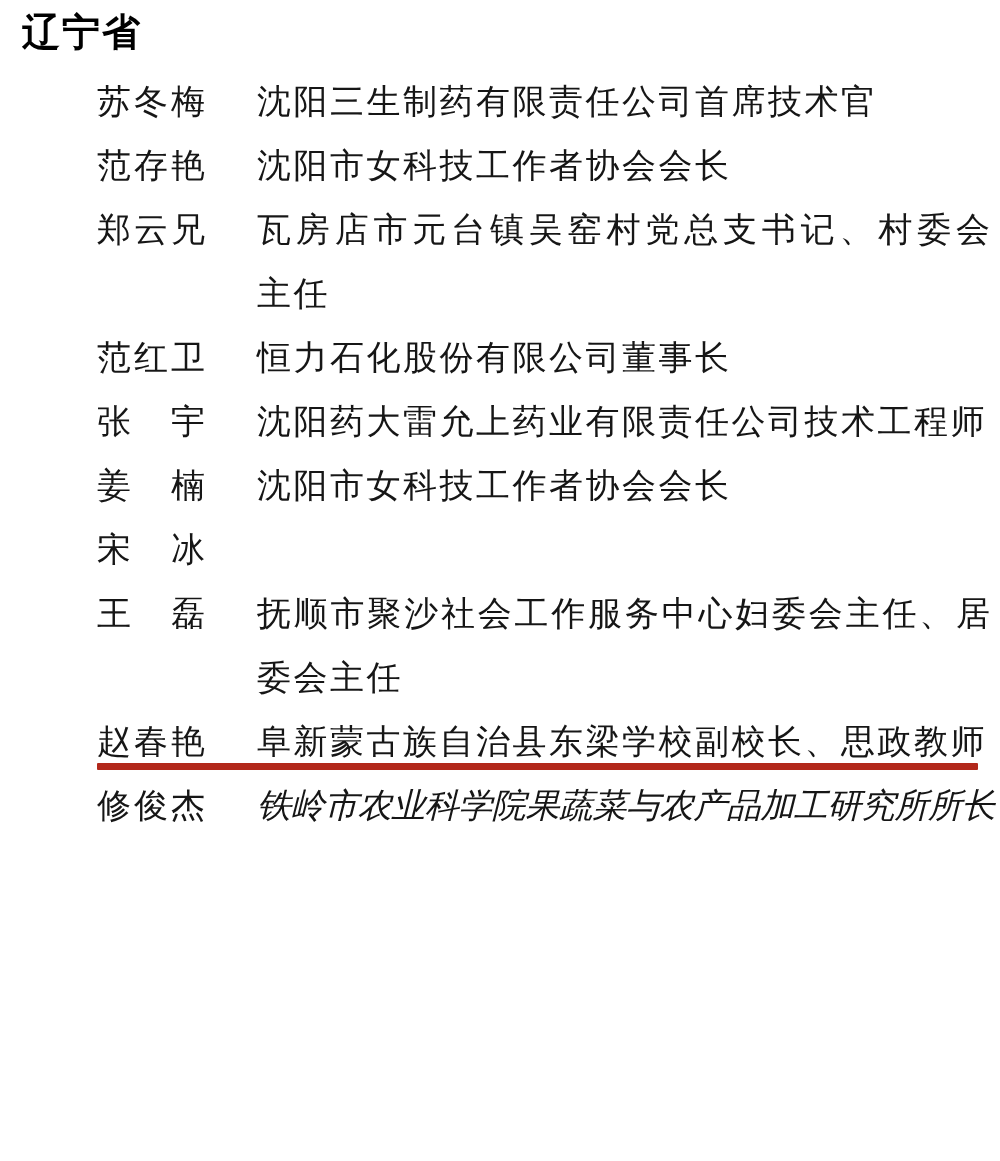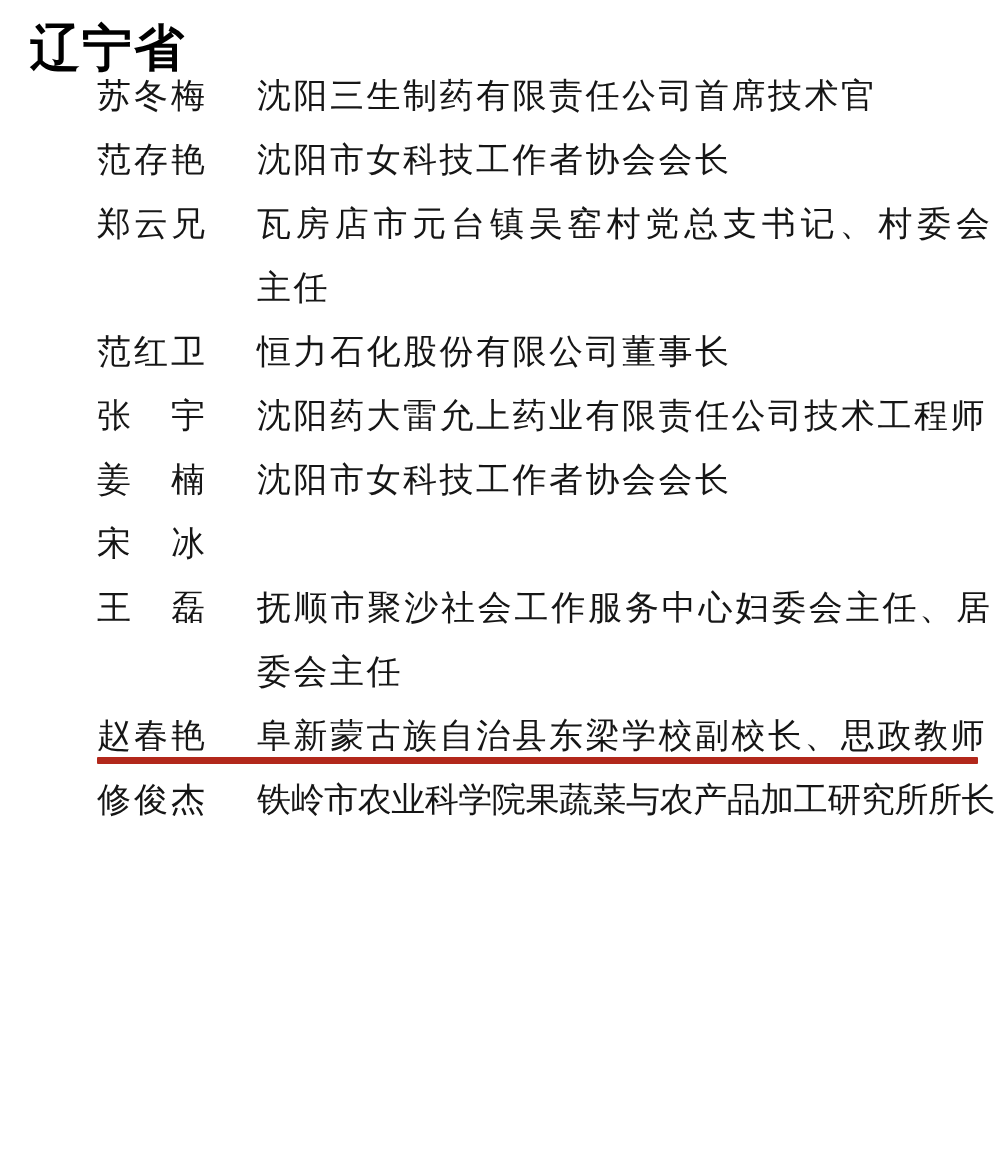--- a/index.html
+++ b/index.html
@@ -9,31 +9,31 @@
     height: 1161px;
     background: #ffffff;
     overflow: hidden;
     font-family: "Liberation Serif", "DejaVu Serif", serif;
     color: #161616;
   }
   .province {
     position: absolute;
     top: 10px;
     left: 22px;
-    margin: 8px;
+    margin: 0;
     font-family: "Liberation Sans", "DejaVu Sans", sans-serif;
     font-weight: 700;
-    font-size: 50px;
+    font-size: 38px;
     letter-spacing: 2px;
     line-height: 1.2;
     color: #000000;
   }
   .entries {
     position: absolute;
-    top: 64px;
+    top: 70px;
     left: 0;
     width: 1000px;
   }
   .entry {
     position: relative;
     display: flex;
     align-items: flex-start;
   }
   .name {
     flex: none;
@@ -55,21 +55,21 @@
     white-space: nowrap;
   }
   .title-line.fill {
     width: 733px;
     letter-spacing: 0;
     white-space: normal;
     text-align: justify;
     text-align-last: justify;
   }
   
-  .entry:last-child .title-line { letter-spacing: -0.45px; }
+  .entry:last-child .title-line { letter-spacing: -0.45px; font-style: italic; }
   .red-underline {
     position: absolute;
     left: 97px;
     top: 53px;
     width: 881px;
     height: 7px;
     border-radius: 1px;
   }
 </style>
 </head>

